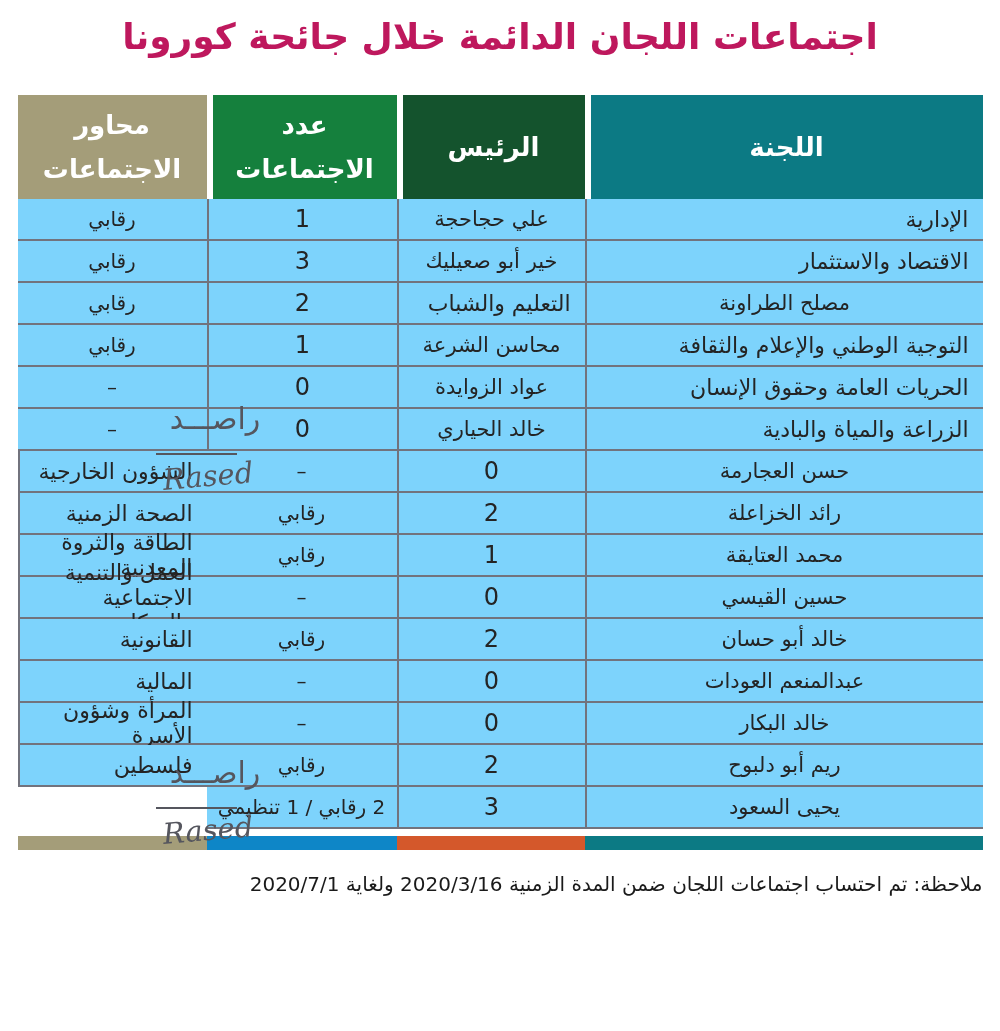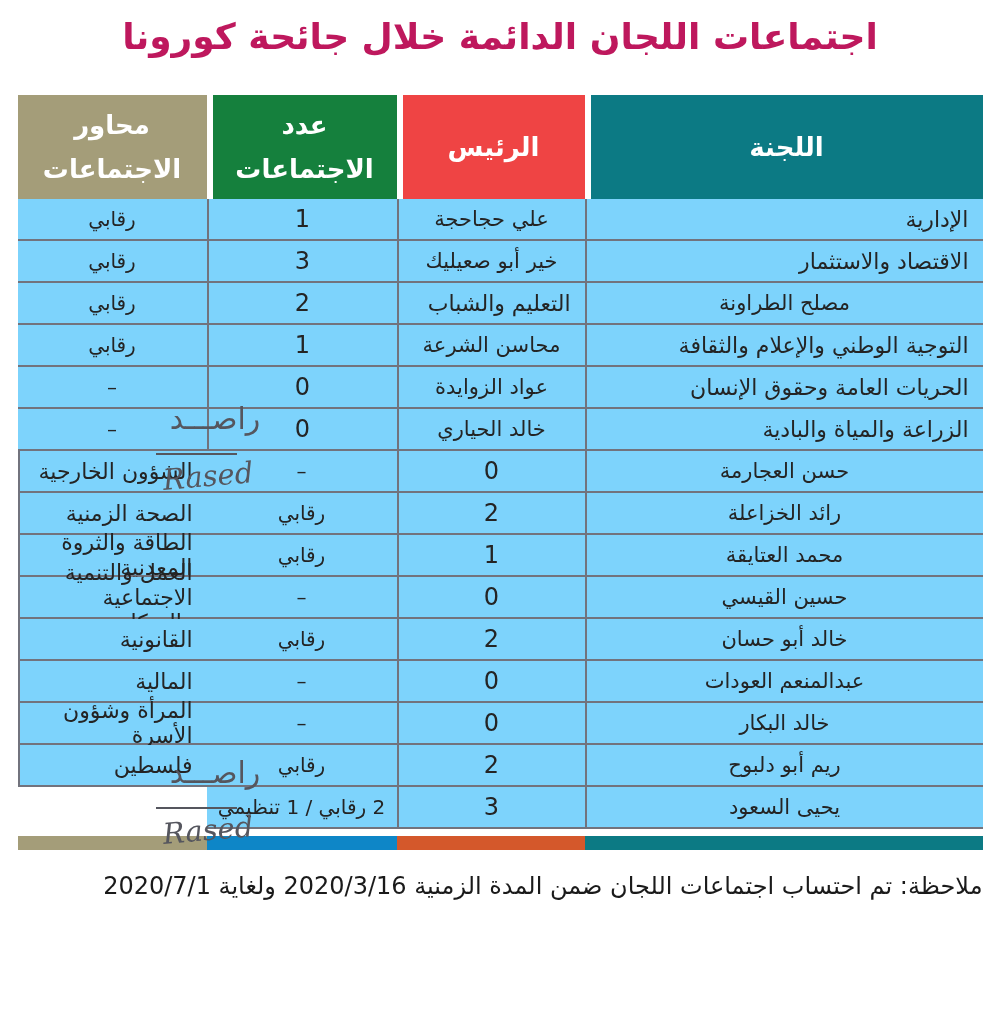--- a/index.html
+++ b/index.html
@@ -69,21 +69,21 @@
   
   .footer-bar { margin-top: 7px; }
   .bar-seg { height: 14px; }
   
   .note-wrap {
     width: 965px;
     margin: 22px auto 0 auto;
     direction: rtl;
     text-align: start;
   }
-  .note-text { font-size: 24px; color: #1a1a1a; }
+  .note-text { font-size: 20px; color: #1a1a1a; }
   
   .watermark {
     position: absolute;
     left: 142px;
     width: 132px;
     text-align: center;
     color: #55565e;
     direction: rtl;
     pointer-events: none;
   }
@@ -116,21 +116,21 @@
 
 <div class="table-wrap">
 
   <div class="grid">
     <div class="header-cell">
       <div class="header-fill" style="background: rgb(12, 122, 132);">
         <span>اللجنة</span>
       </div>
     </div>
     <div class="header-cell">
-      <div class="header-fill" style="background: #ef4444;">
+      <div class="header-fill" style="background: #14532d;">
         <span>الرئيس</span>
       </div>
     </div>
     <div class="header-cell">
       <div class="header-fill" style="background: #15803d;">
         <span>عدد الاجتماعات</span>
       </div>
     </div>
     <div class="header-cell">
       <div class="header-fill" style="background: rgb(164, 157, 121);">

